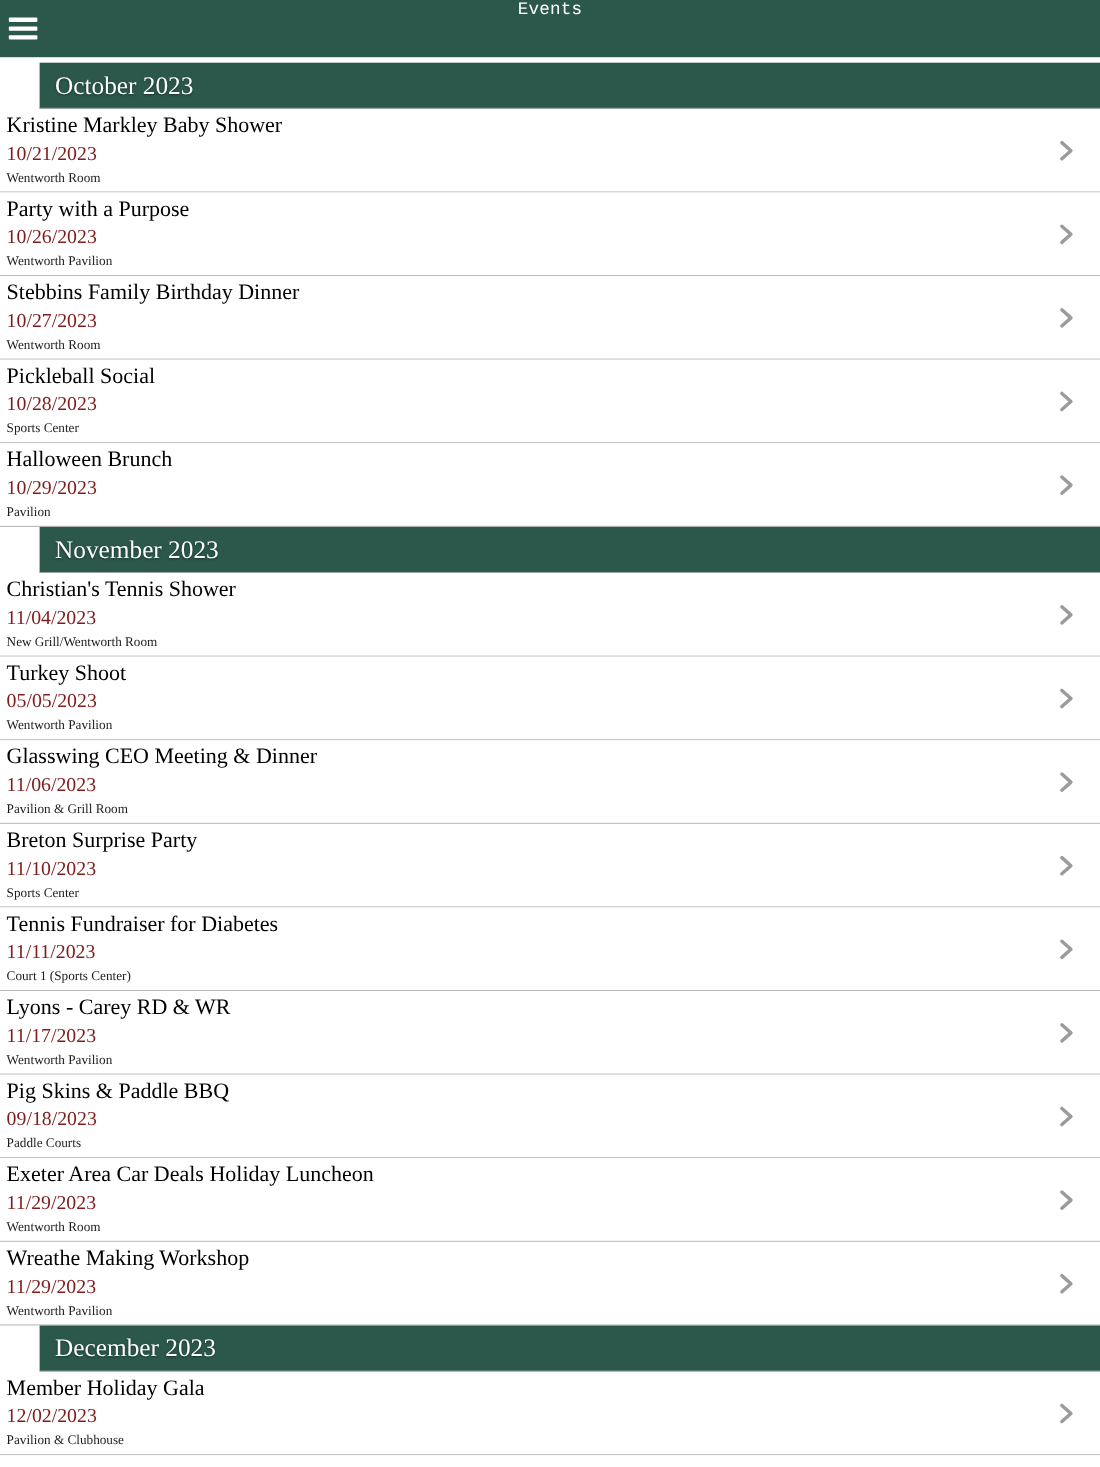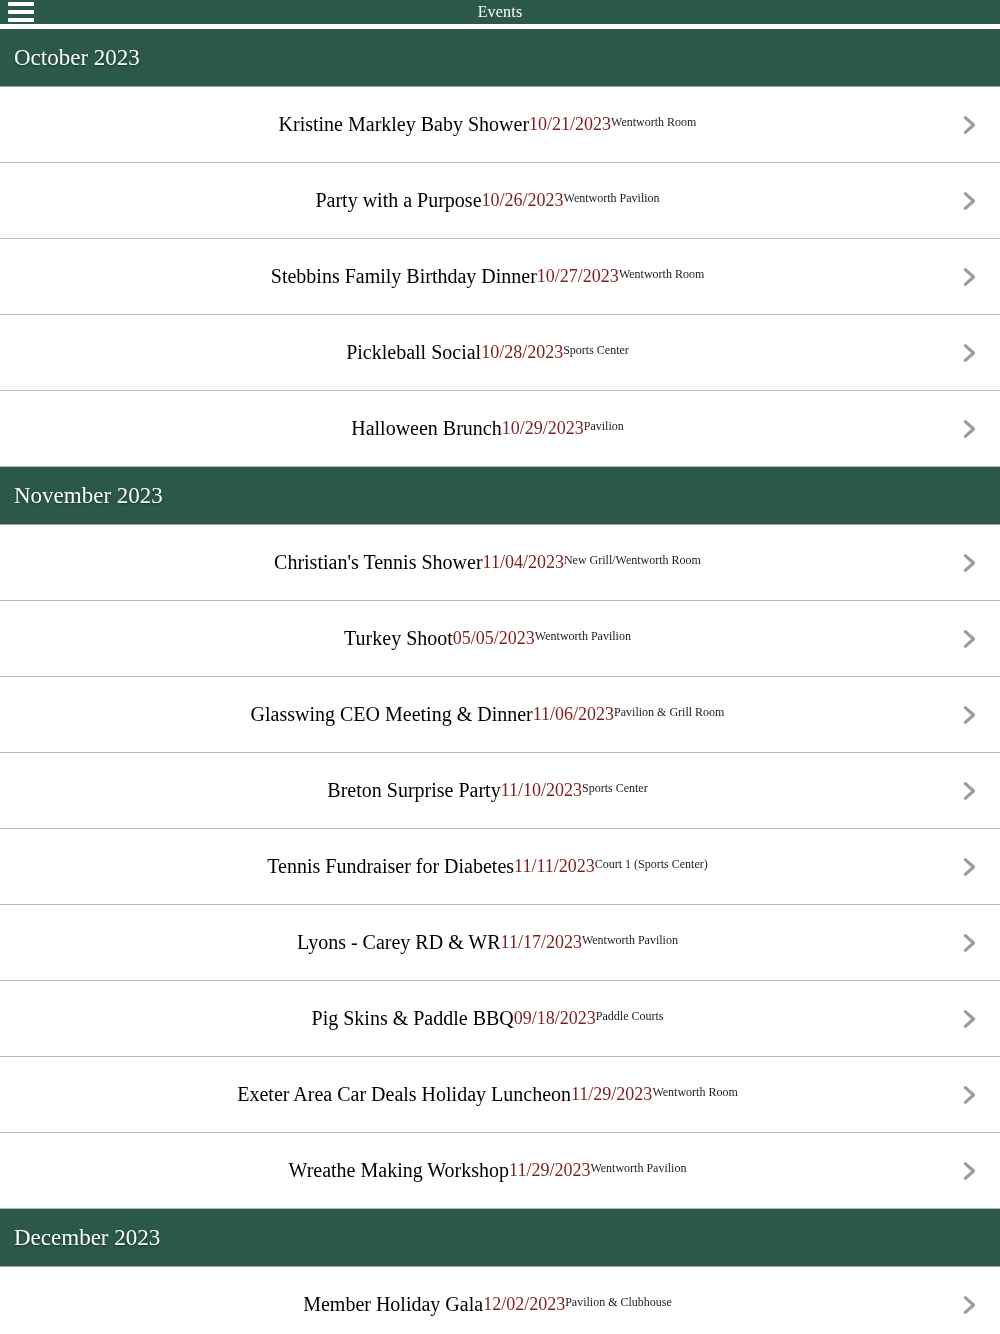--- a/index.html
+++ b/index.html
@@ -4,46 +4,46 @@
 <style>
   :root{
     --green:#2b584b;
     --row-border:#b9b9b9;
   }
   *{margin:0;padding:0;box-sizing:border-box;}
   html,body{width:1000px;height:1334px;overflow:hidden;background:#ffffff;
     font-family:"Liberation Serif", serif;}
   
   .topbar{
-    position:relative;height:24px;background:var(--green);
-    display:flex;align-items:center;justify-content:center;
+    position:relative;height:52px;background:var(--green);
+    display:flex;justify-content:center;font-family:Liberation Mono, monospace;
   }
   .hamburger{
     position:absolute;left:8px;top:50%;transform:translateY(-50%);
     width:26px;height:20px;display:flex;flex-direction:column;justify-content:space-between;
     cursor:pointer;
   }
   .hamburger span{display:block;height:4px;background:#ffffff;border-radius:1px;}
   .topbar-title{color:#ffffff;font-size:16px;letter-spacing:.2px;}
   .topbar-gap{height:5px;background:#ffffff;}
   
   .section-header{
-    height:58px;background:var(--green);display:flex;align-items:center;
-    padding-left:14px;border-bottom:1px solid #9aa7a1;
+    height:42px;background:var(--green);display:flex;align-items:center;
+    padding-left:14px;border-bottom:1px solid #9aa7a1;margin-left:36px;
   }
   .section-header span{
     color:#ffffff;font-size:23px;text-shadow:0 1px 2px rgba(0,0,0,.45);
   }
   
   .event-row{
     height:76px;display:flex;align-items:center;background:#ffffff;
     border-bottom:1px solid var(--row-border);
     padding:0 20px 0 6px;cursor:pointer;
   }
-  .event-text{flex:1;display:flex;flex-direction:row;justify-content:center;margin-left:11px;}
+  .event-text{flex:1;display:flex;flex-direction:column;justify-content:center;}
   .event-title{font-size:20px;color:#000000;line-height:25px;}
   .event-date{font-size:18px;color:#7f1d1d;line-height:24px;}
   .event-location{font-size:12px;color:#1c1c1c;line-height:21px;}
   .chevron{flex:0 0 auto;}
 </style>
 </head>
 <body>
 
 <header class="topbar">
   <div class="hamburger">

